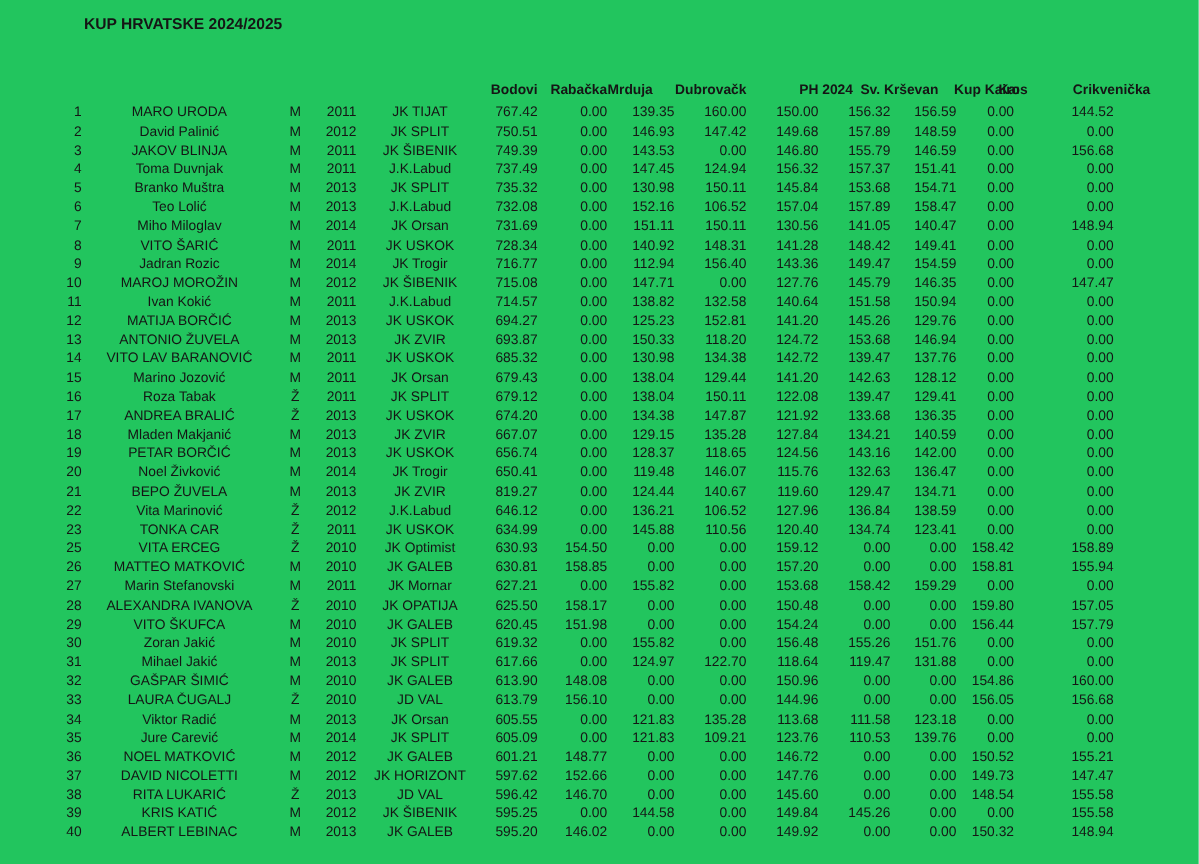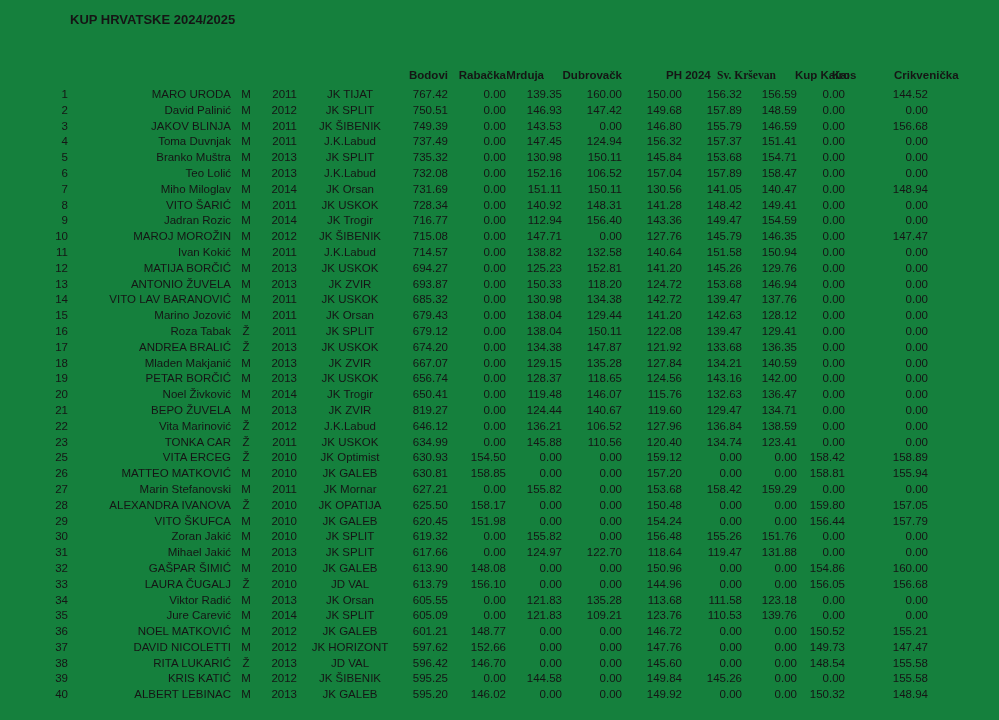--- a/index.html
+++ b/index.html
@@ -1,36 +1,36 @@
 <!DOCTYPE html>
 <html><head>
 <meta charset="utf-8">
 <style>
   * { box-sizing: border-box; }
   html,body { margin:0; padding:0; background:#ffffff; }
   body { font-family:"Liberation Sans", sans-serif; color:#151515; }
-  .page { position:relative; width:999px; height:720px; background:#15803d; overflow:hidden; }
+  .page { position:relative; width:999px; height:720px; background:#22c55e; overflow:hidden; }
   .title { position:absolute; left:70px; top:12px; font-size:13px; font-weight:bold; white-space:nowrap; }
   .hdr { position:absolute; left:40px; top:68px; width:888px; height:16px; font-size:11.5px; font-weight:bold; }
   .hdr span { position:absolute; top:0; white-space:nowrap; line-height:15px;padding-left:40px; }
   .h0 { right:480px; } 
   .h1 { right:422px; } 
   .h2 { right:384px; } 
   .h3 { right:306px; } 
   .h4 { left:586px; }  
-  .h5 { left:637px;font-family:Liberation Serif, serif; }  
+  .h5 { left:637px; }  
   .h6 { left:715px; }  
   .h7 { left:752px; width:57px; overflow:hidden; } 
   .h8 { left:814px; }  
   table.results { position:absolute; left:40px; top:87px; width:888px;
                   border-collapse:collapse; table-layout:fixed; font-size:11.5px; }
   table.results td { height:15.8px; line-height:15.8px; padding:0;
                      white-space:nowrap; overflow:hidden; }
   .c-rank   { text-align:right; }
-  .c-name   { text-align:right;  padding-left:5px;margin-top:16px; }
+  .c-name   { text-align:center;  padding-left:5px;margin-top:16px; }
   .c-gender { text-align:center; }
   .c-year   { text-align:right; padding-right:4px;margin-top:43px; }
   .c-club   { text-align:center;  padding-left:10px; }
   .c-num    { text-align:right; }
 </style>
 </head>
 <body>
 
 <div class="page">
 

